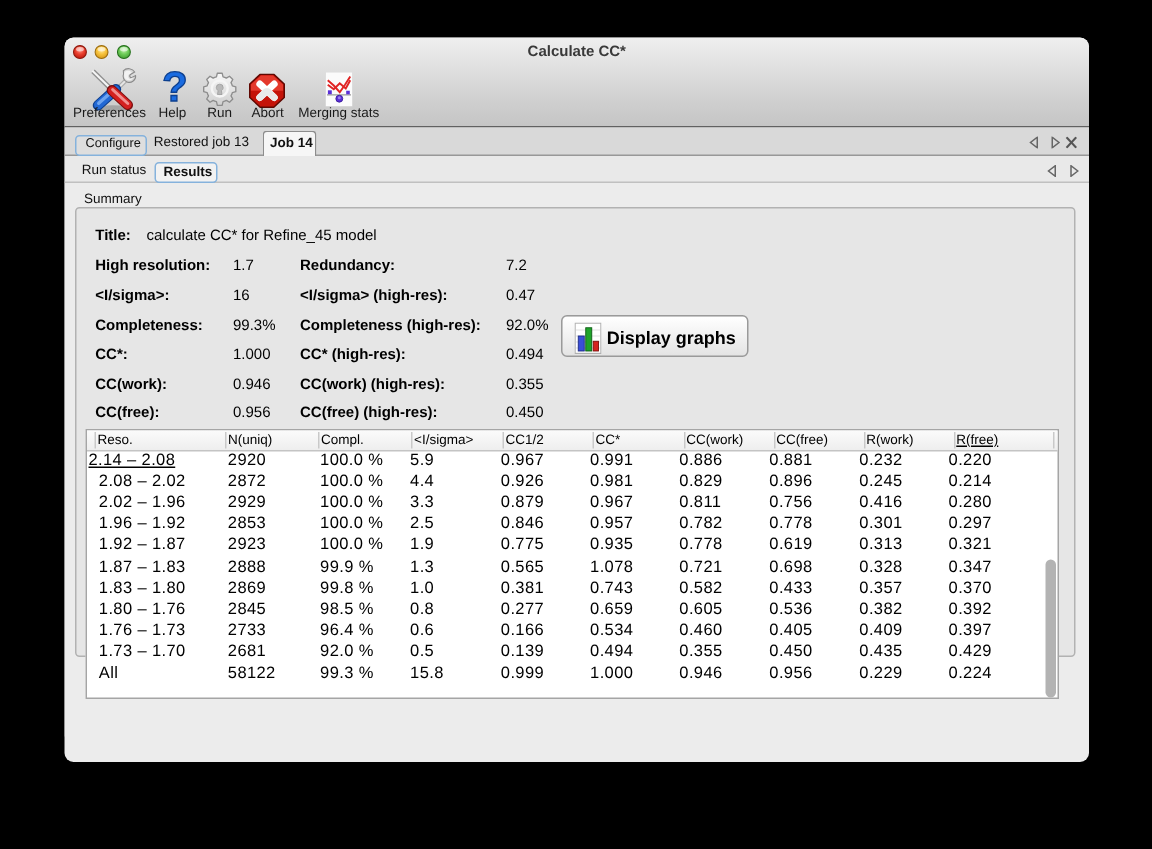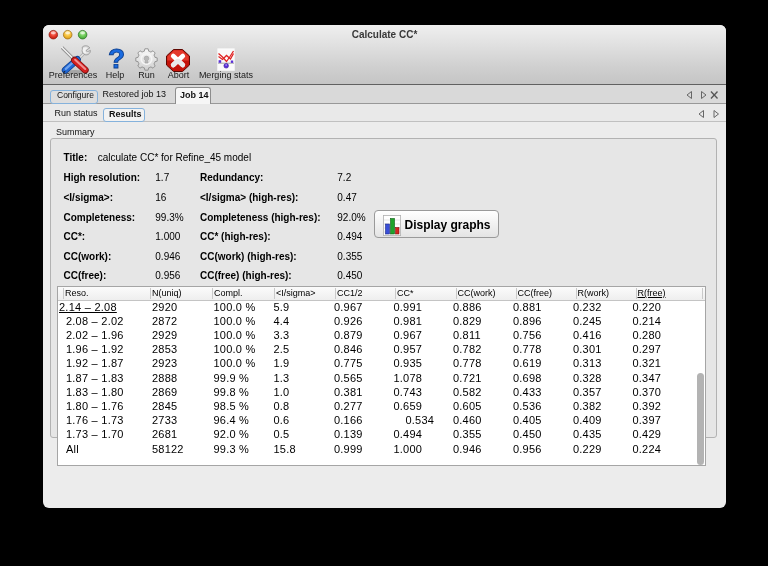--- a/index.html
+++ b/index.html
@@ -327,21 +327,21 @@
               <div class="dcell" style="left:454.9px;">0.536</div>
               <div class="dcell" style="left:514.9px;">0.382</div>
               <div class="dcell" style="left:574.4px;">0.392</div>
             </div>
             <div class="drow" style="top:126.6px;">
               <div class="dcell" style="left:7.900000000000006px;">1.76 – 1.73</div>
               <div class="dcell" style="left:93.9px;">2733</div>
               <div class="dcell" style="left:155.4px;">96.4 %</div>
               <div class="dcell" style="left:215.39999999999998px;">0.6</div>
               <div class="dcell" style="left:275.9px;">0.166</div>
-              <div class="dcell" style="left:335.4px;margin-left:12px;">0.534</div>
+              <div class="dcell" style="left:335.4px;">0.534</div>
               <div class="dcell" style="left:394.9px;">0.460</div>
               <div class="dcell" style="left:454.9px;">0.405</div>
               <div class="dcell" style="left:514.9px;">0.409</div>
               <div class="dcell" style="left:574.4px;">0.397</div>
             </div>
             <div class="drow" style="top:140.8px;">
               <div class="dcell" style="left:7.900000000000006px;">1.73 – 1.70</div>
               <div class="dcell" style="left:93.9px;">2681</div>
               <div class="dcell" style="left:155.4px;">92.0 %</div>
               <div class="dcell" style="left:215.39999999999998px;">0.5</div>

